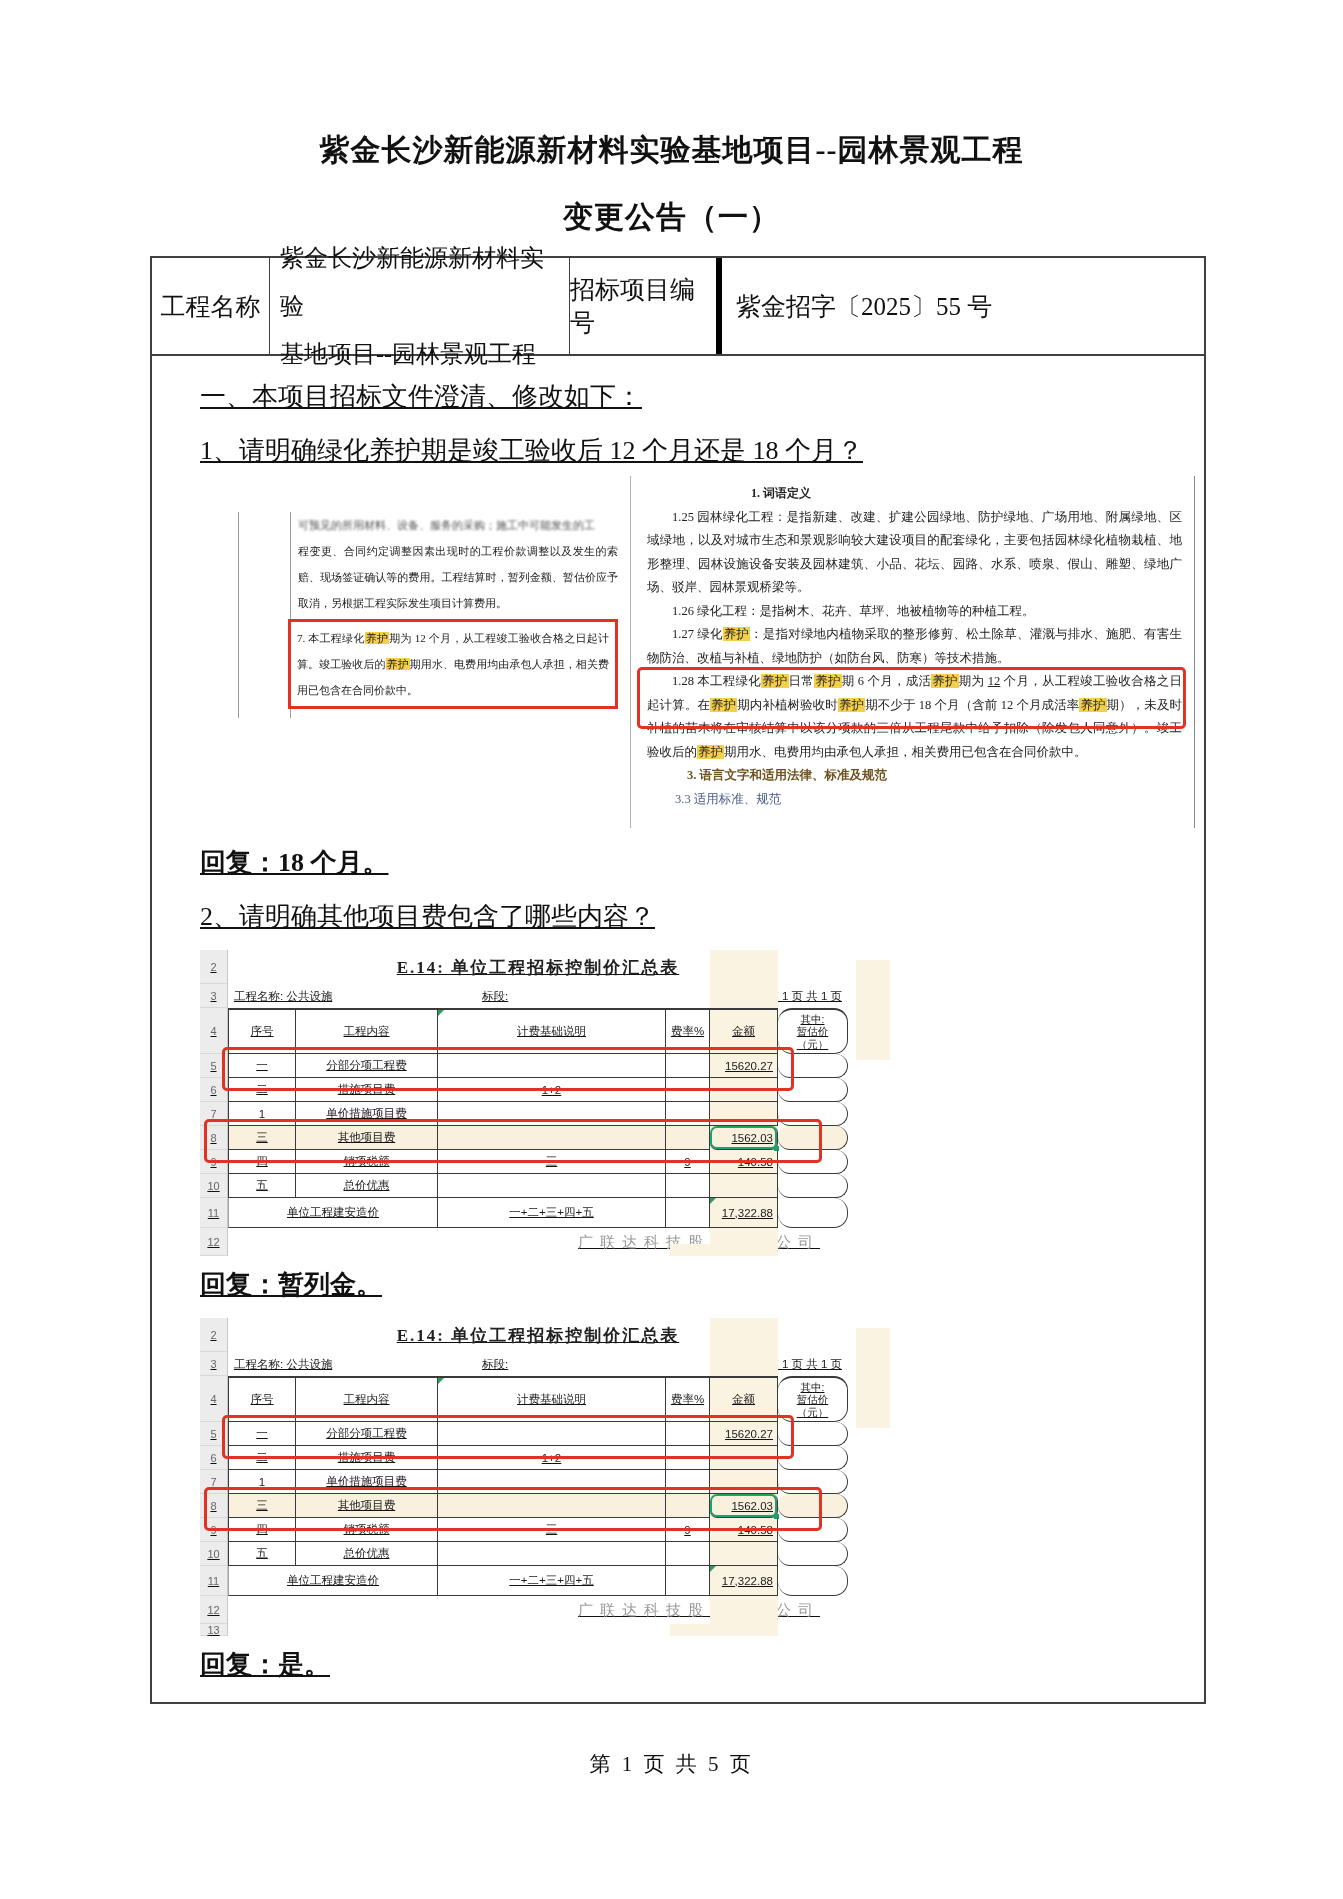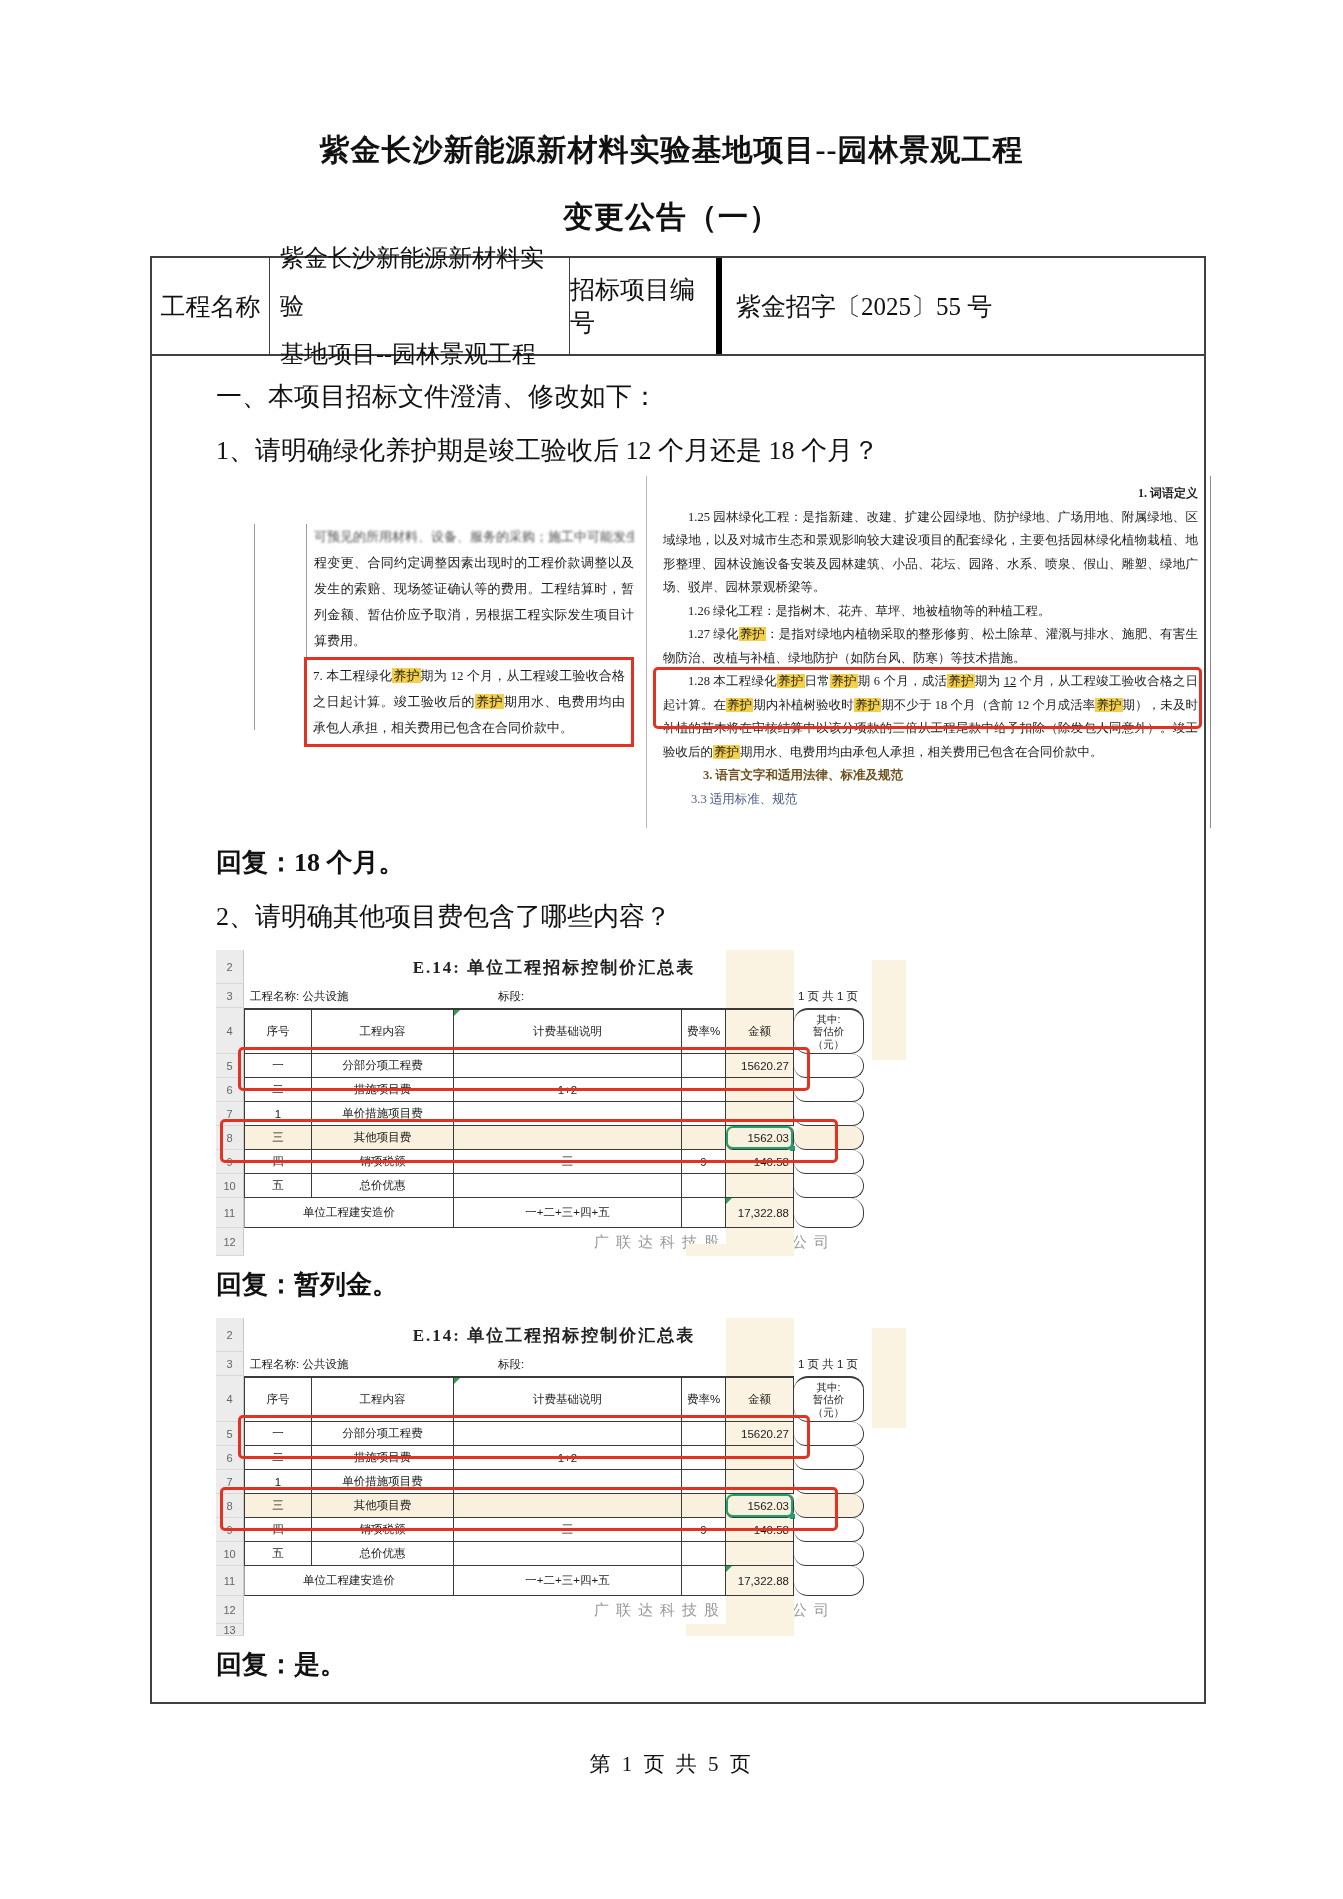--- a/index.html
+++ b/index.html
@@ -11,39 +11,39 @@
   
   .doc-table{width:1056px;margin:18px 0 0 150px;box-sizing:border-box;}
   .it-row{display:flex;border:2px solid #404040;height:100px;box-sizing:border-box;}
   .it-cell{box-sizing:border-box;display:flex;align-items:center;font-size:25px;}
   .it-label{width:118px;justify-content:center;border-right:1px solid #404040;}
   .it-vname{width:300px;border-right:1px solid #404040;padding:0 2px 0 10px;
             line-height:48px;white-space:pre-line;font-size:24px;}
   .it-label2{width:152px;justify-content:center;border-right:6px solid #000000;}
   .it-vno{flex:1;padding-left:14px;}
   .it-body{border:2px solid #404040;border-top:none;box-sizing:border-box;
-           padding:8px 24px 16px 64px;min-height:1334px;}
+           padding:8px 24px 16px 48px;min-height:1334px;text-decoration:underline;}
 
   .sec,.q,.ans{margin:12px 0 0;font-size:26px;line-height:42px;}
   .ans{font-weight:bold;margin-top:8px;}
 
   
   .scan-wrap{position:relative;height:358px;margin-top:4px;}
-  .scan-left{position:absolute;left:30px;top:48px;width:392px;height:206px;
-             font-size:13px;line-height:26px;color:#1c1c1c;}
+  .scan-left{position:absolute;left:30px;top:36px;width:392px;height:206px;
+             font-size:11px;line-height:26px;color:#1c1c1c;}
   .vline{position:absolute;top:0;bottom:0;width:1px;background:#9a9a9a;}
   .v1{left:8px;}.v2{left:60px;}
   .sl-text{position:absolute;left:68px;right:4px;top:0;}
   .sl-blur{filter:blur(1.2px);opacity:.8;white-space:nowrap;overflow:hidden;}
   .sl-para{text-align:justify;}
   .sl-redbox{border:3px solid #e23222;border-radius:0;padding:3px 6px;margin:3px 0 0 -10px;text-align:justify;}
   .scan-right{position:absolute;left:430px;top:0;width:565px;height:352px;box-sizing:border-box;
               border-left:1px solid #b5b5b5;border-right:1px solid #8a8a8a;
               padding:6px 12px 0 16px;font-size:12.5px;line-height:23.5px;color:#222;}
-  .sr-h1{font-weight:bold;font-size:12px;margin:0 0 0 72px;text-align:right;}
+  .sr-h1{font-weight:bold;font-size:12px;margin:0 0 0 104px;}
   .sr-p{margin:0;text-indent:2em;text-align:justify;}
   .p128wrap{position:relative;}
   .sr-redbox{position:absolute;left:-10px;right:-4px;top:-3px;height:56px;
              border:3px solid #e23222;border-radius:5px;pointer-events:none;}
   .sr-h3{font-weight:bold;margin:0 0 0 40px;color:#6e521f;}
   .sr-p33{margin:0 0 0 28px;color:#4a5a85;}
   .hl{background:#f4cf4a;padding:0 1px;}
   .ul{text-decoration:underline;}
 
   

